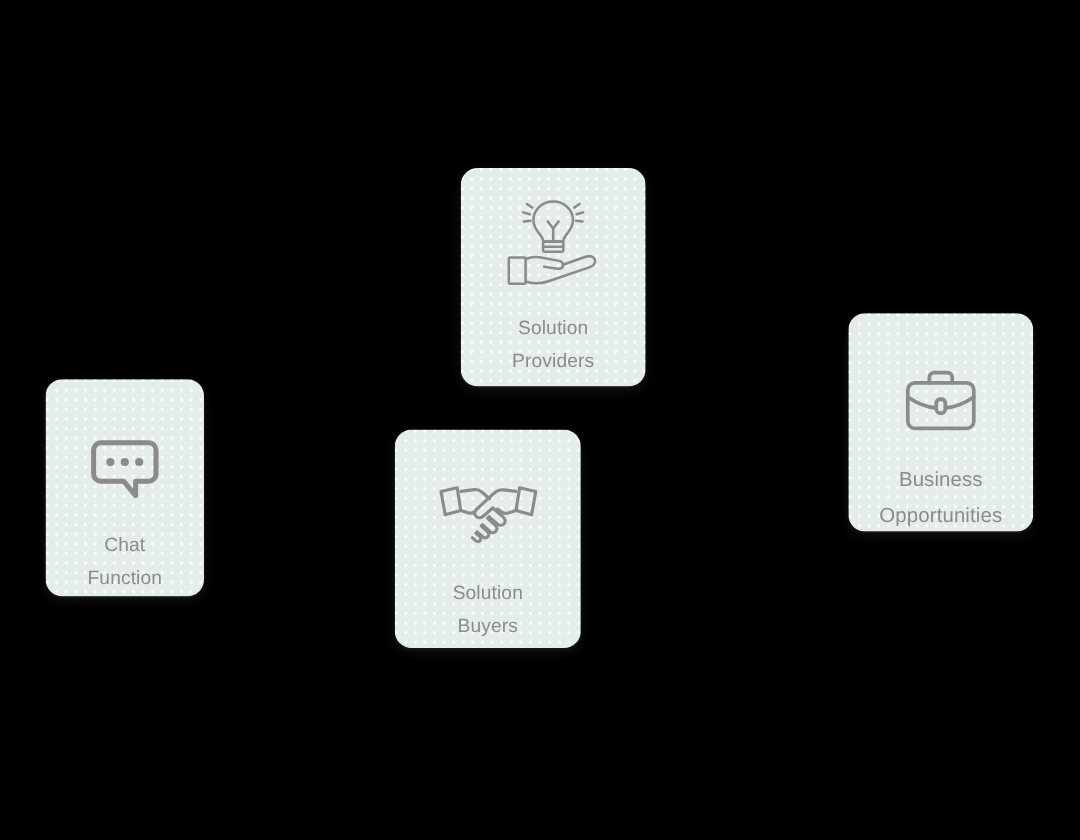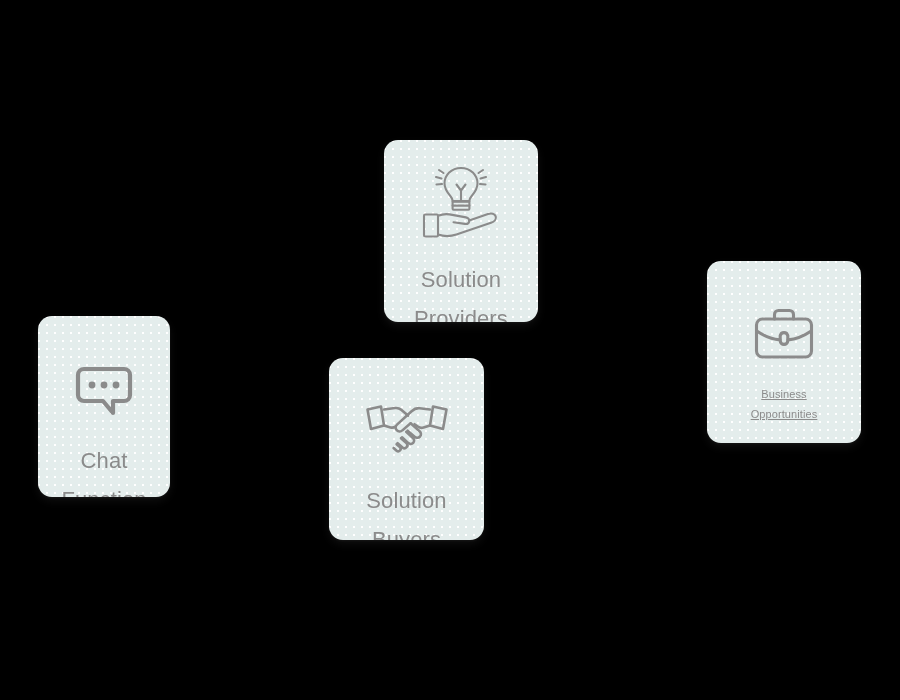--- a/index.html
+++ b/index.html
@@ -41,21 +41,21 @@
     line-height: 0;
   }
   .card-icon svg {
     display: block;
     overflow: visible;
   }
   .card-label {
     text-align: center;
     color: #8b8b8b;
     font-family: "Liberation Sans", sans-serif;
-    font-size: 22px;
+    font-size: 16px;
     font-weight: 500;
     line-height: 1.78;
     letter-spacing: 0.1px;
     white-space: pre-line;
     padding: 0 4px;
   }
 
   
   #card-chat {
     left: 38px;  top: 316px;  width: 132px; height: 181px;
@@ -73,21 +73,21 @@
     left: 329px; top: 358px;  width: 155px; height: 182px;
   }
   #card-buyers .card-icon { margin-top: 42px; }
   #card-buyers .card-label { margin-top: 29px; }
 
   #card-business {
     left: 707px; top: 261px;  width: 154px; height: 182px;
   }
   #card-business .card-icon { margin-top: 46px; }
   #card-business .card-label { margin-top: 24px; }
-  #card-business .card-label { font-size: 11px; text-decoration: underline; }
+  #card-business .card-label { font-size: 17px; }
 </style>
 </head>
 <body>
 
 <div id="stage">
 
   <div class="card" id="card-chat">
     <span class="card-icon">
       <svg width="58" height="58" viewBox="0 0 58 58" fill="none" stroke="#8b8b8b" stroke-width="4.2" stroke-linecap="round" stroke-linejoin="round">
         <path d="M9 6 H49 A6 6 0 0 1 55 12 V32 A6 6 0 0 1 49 38 H38 L38 50 L28 38 H9 A6 6 0 0 1 3 32 V12 A6 6 0 0 1 9 6 Z"></path>

